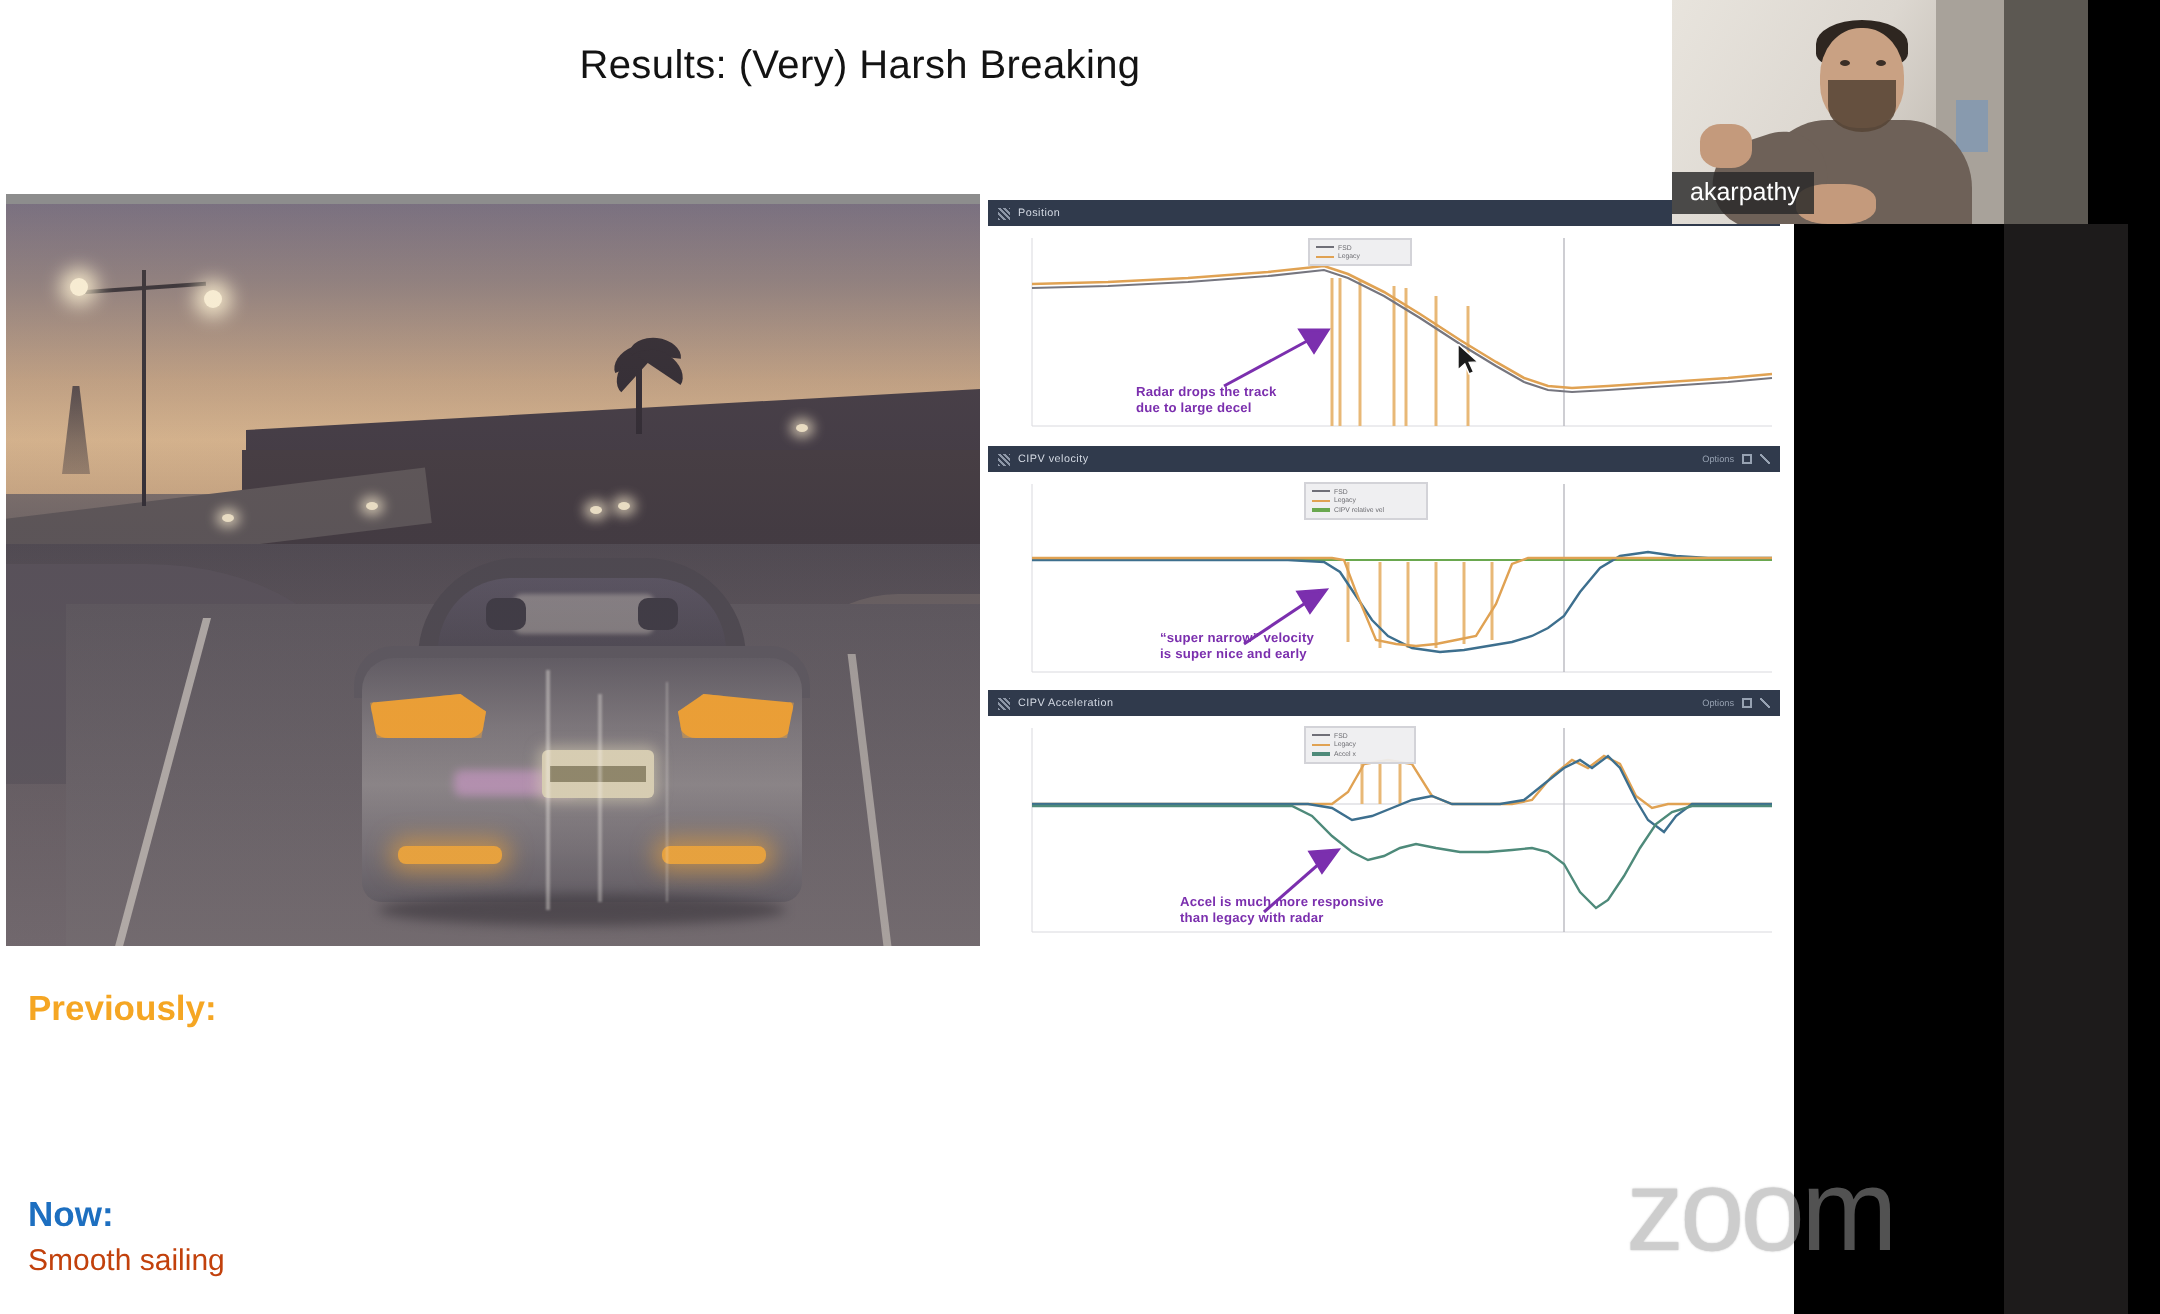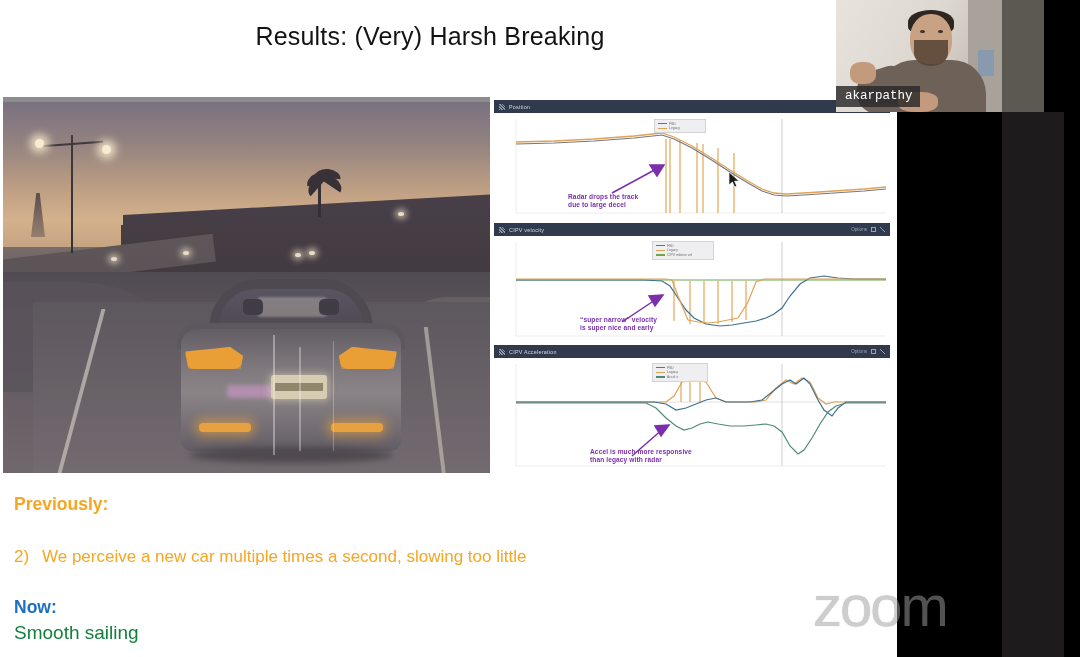--- a/index.html
+++ b/index.html
@@ -2,21 +2,21 @@
 <html><head>
 <meta charset="utf-8">
 <style>
   html,body{margin:0;padding:0;background:#000;}
   body{width:1080px;height:657px;overflow:hidden;font-family:"Liberation Sans",sans-serif;}
   #stage{position:relative;width:1080px;height:657px;background:#000;}
 
   
   #slide{position:absolute;left:0;top:0;width:897px;height:657px;background:#fff;overflow:hidden;}
   #slide-title{position:absolute;left:0;top:22px;width:860px;text-align:center;
-    font-size:25px;color:#131313;letter-spacing:.2px;white-space:nowrap;}
+    font-size:20px;color:#131313;letter-spacing:.2px;white-space:nowrap;}
 
   
   #dashcam{position:absolute;left:3px;top:97px;width:487px;height:376px;overflow:hidden;
     background:linear-gradient(to bottom,#b99a7e 0%,#a98f7c 16%,#8a7a74 30%,#6e6464 45%,#5d5659 62%,#57505a 80%,#554e58 100%);}
   #dash-top{position:absolute;left:0;top:-2px;width:487px;height:7px;background:#8d8d8d;}
   .dk-sky{position:absolute;left:0;top:0;width:487px;height:150px;
     background:linear-gradient(to bottom,#6b6680 0%,#8d7e7f 30%,#c1a184 62%,#d8b58e 82%,#caa783 100%);}
   .wall{position:absolute;left:120px;top:118px;width:367px;height:70px;background:#3e3742;
     transform:skewY(-3.2deg);transform-origin:left bottom;}
   .wall2{position:absolute;left:118px;top:128px;width:372px;height:64px;background:#40383f;}
@@ -105,21 +105,21 @@
   
   #cursor{position:absolute;left:729px;top:172px;width:12px;height:18px;}
 
   
   #prev-head{position:absolute;left:14px;top:494px;font-size:17.5px;font-weight:bold;color:#f5a623;}
   .bullet{position:absolute;left:14px;font-size:17px;color:#f5a623;white-space:nowrap;}
   .b1{top:521px;}
   .b2{top:547px;}
   .bnum{display:inline-block;width:28px;}
   #now-head{position:absolute;left:14px;top:597px;font-size:17.5px;font-weight:bold;color:#1d6fc0;}
-  #now-sub{position:absolute;left:14px;top:622px;font-size:19px;color:#15803d;}
+  #now-sub{position:absolute;left:14px;top:622px;font-size:15px;color:#c2410c;}
 
   
   #caption{position:absolute;left:249px;top:605px;background:#8c8c8c;color:#fff;
     font-size:15px;font-weight:bold;padding:3px 8px 4px 8px;white-space:nowrap;letter-spacing:.1px;}
 
   
   #wm{position:absolute;left:813px;top:572px;font-size:58px;letter-spacing:-2px;
     color:rgba(255,255,255,.20);font-family:"Liberation Sans",sans-serif;
     text-shadow:0 0 1px rgba(120,120,120,.5);}
   #wm.onwhite{color:rgba(205,205,205,.95);}
@@ -145,21 +145,21 @@
   .beard{position:absolute;left:78px;top:40px;width:34px;height:26px;border-radius:0 0 50% 50%;
     background:#564436;opacity:.88;}
   .eye{position:absolute;top:30px;width:5px;height:3px;border-radius:50%;background:#3a2e26;}
   .torso{position:absolute;left:44px;top:60px;width:106px;height:56px;border-radius:34px 34px 0 0;
     background:#6e6158;}
   .arm-l{position:absolute;left:20px;top:68px;width:58px;height:44px;border-radius:26px;
     background:#6e6158;transform:rotate(-18deg);}
   .hand-l{position:absolute;left:14px;top:62px;width:26px;height:22px;border-radius:40%;background:#c49a7c;}
   .hand-r{position:absolute;left:62px;top:92px;width:40px;height:20px;border-radius:40%;background:#c49a7c;}
   #cam-name{position:absolute;left:836px;top:86px;background:rgba(40,40,40,.82);color:#fff;
-    font-size:12.5px;padding:3px 7px 4px 9px;white-space:nowrap;font-family:Liberation Mono, monospace;}
+    font-size:12.5px;padding:3px 7px 4px 9px;white-space:nowrap;}
   #cam-black{position:absolute;left:1044px;top:0;width:36px;height:112px;background:#000;}
 </style>
 </head>
 <body>
 
 <div id="stage">
 
   <div id="slide">
 
     <div id="slide-title">Results: (Very) Harsh Breaking</div>
@@ -361,23 +361,20 @@
           <div class="annot" style="left:96px;top:98px;">than legacy with radar</div>
         </div>
       </div>
     </div>
 
     <svg id="cursor" viewBox="0 0 12 18">
       <polygon points="0,0 0,13 3.4,10 5.6,15 7.8,14 5.6,9.2 10,9" fill="#1b1b1b" stroke="#fff" stroke-width="0.7"></polygon>
     </svg>
 
     <div id="prev-head">Previously:</div>
-    <div class="bullet b2">
-      <span class="bnum">2)</span><span>We perceive a new car multiple times a second, slowing too little</span>
-    </div>
     <div id="now-head">Now:</div>
     <div id="now-sub">Smooth sailing</div>
 
 
     <div id="wm" class="onwhite">zoom</div>
   </div>
 
   <div class="band" id="band1"></div>
   <div class="band" id="band2"></div>
   <div class="band" id="band3"></div>

